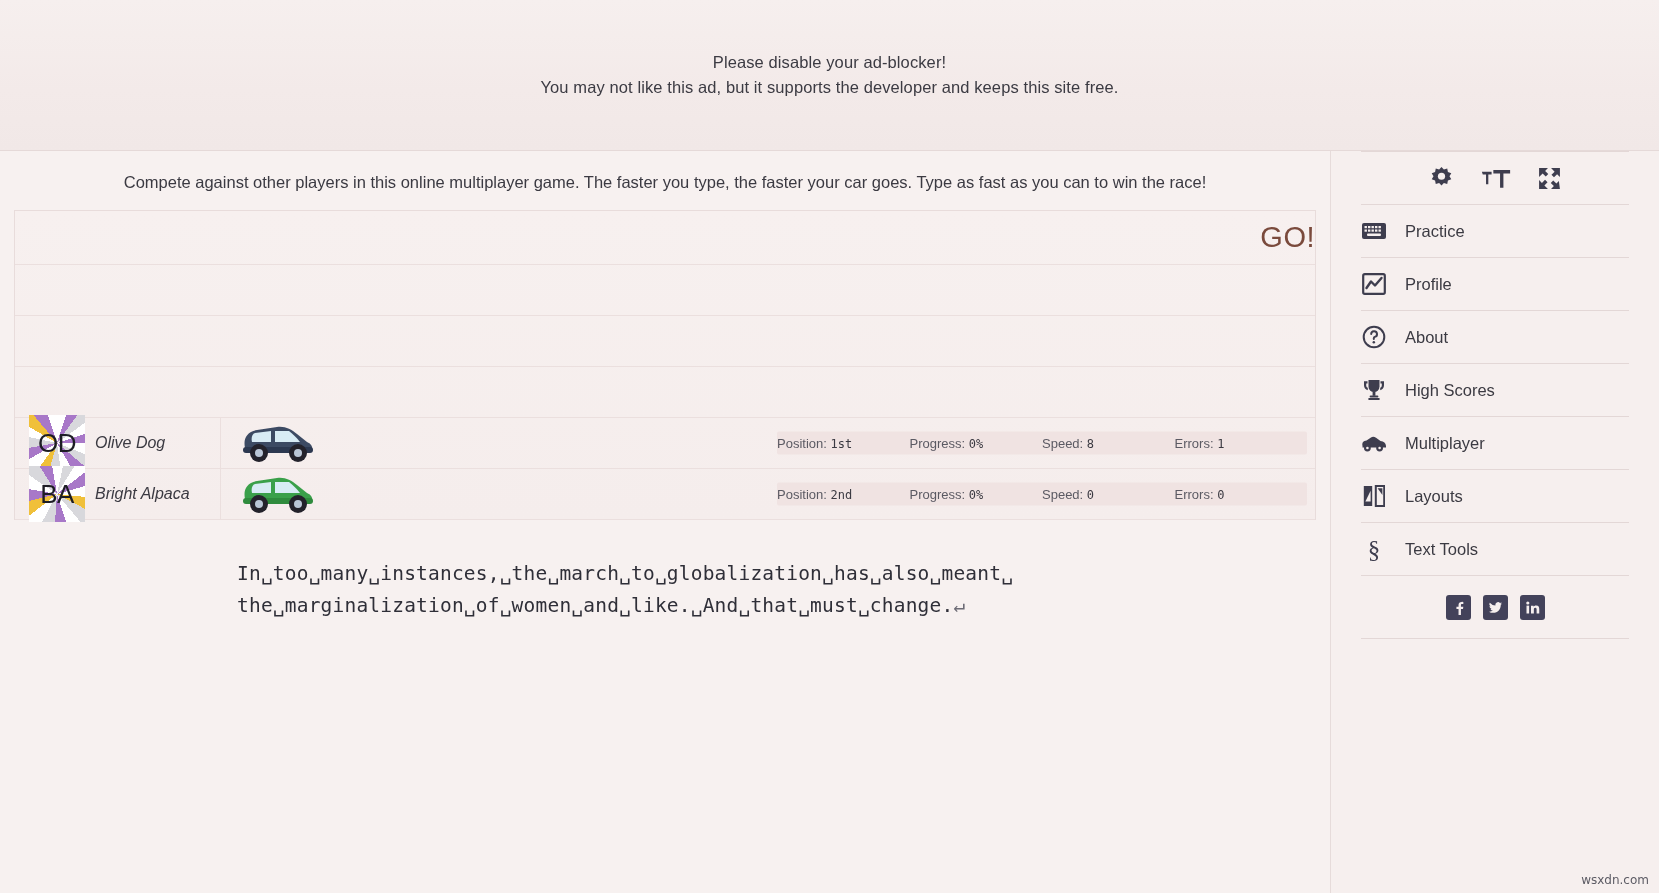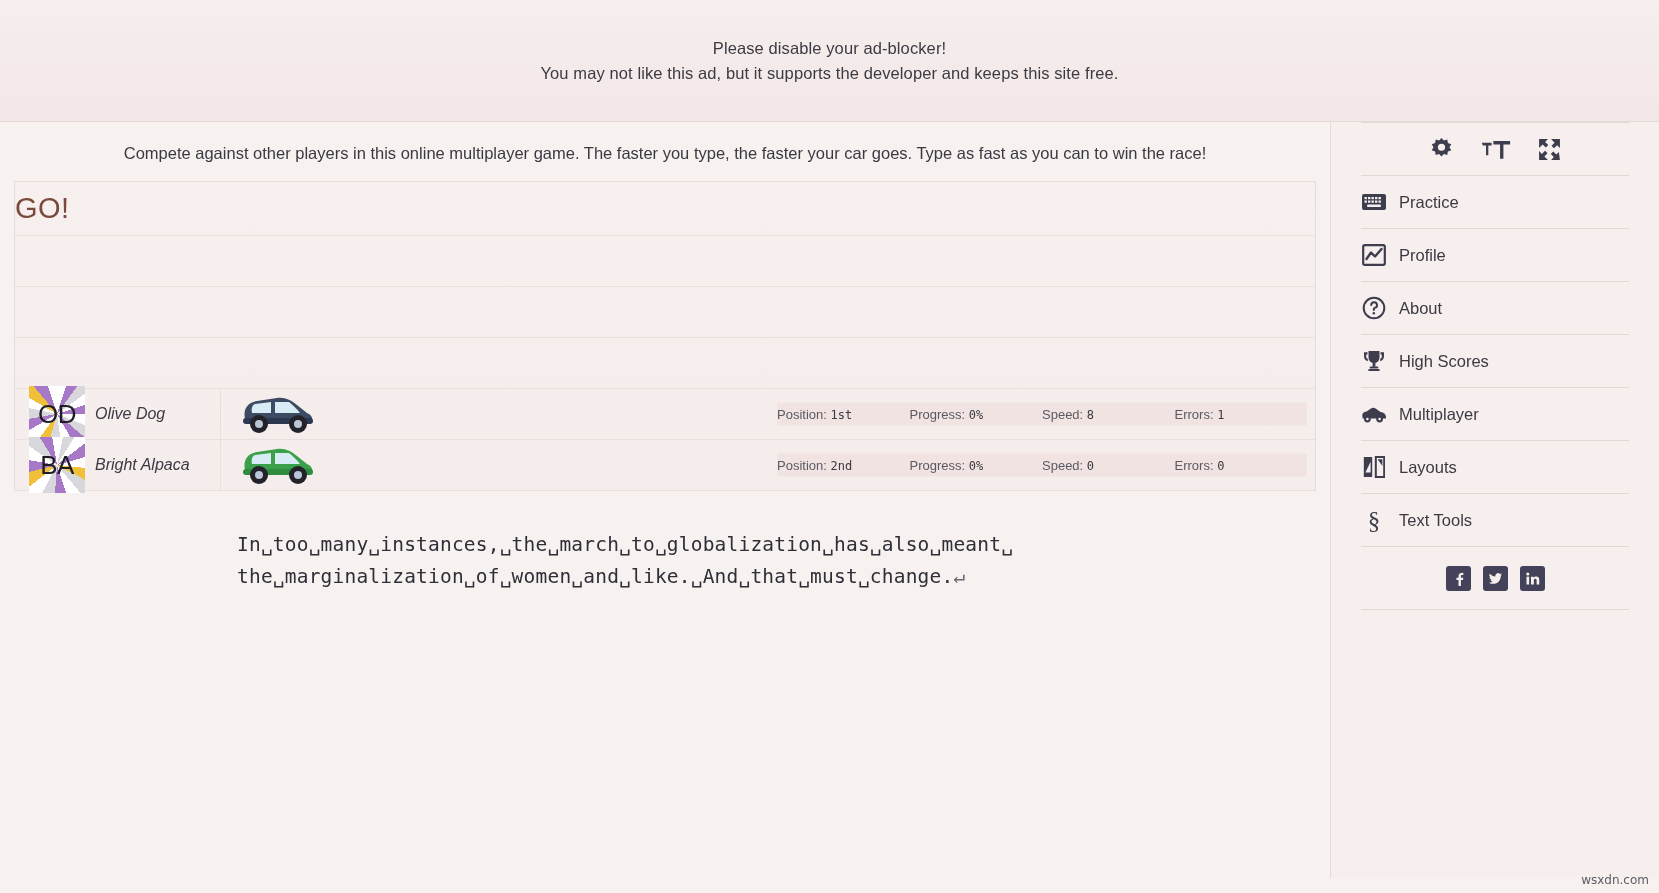--- a/index.html
+++ b/index.html
@@ -6,21 +6,21 @@
   html, body {
     width: 1659px; height: 893px;
     font-family: "Liberation Sans", sans-serif;
     background: #f7f1f0;
     overflow: hidden;
   }
   body { position: relative; }
 
   
   .ad-banner {
-    width: 1659px; height: 122px;
+    width: 1659px; height: 151px;
     background: linear-gradient(180deg,#f6efee 0%, #f3eae9 60%, #f1e8e7 100%);
     display: flex; flex-direction: column;
     align-items: center; justify-content: center;
     gap: 6px;
     border-bottom: 1px solid #e5d9d8;
   }
   .ad-line-1 { font-size: 16.5px; color: #3c3b43; letter-spacing: .1px; }
   .ad-line-2 { font-size: 16.5px; color: #3c3b43; letter-spacing: .1px; }
 
   
@@ -43,21 +43,21 @@
 
   
   .track {
     margin: 0 14px;
     border: 1px solid #e8dcdb;
     border-bottom: none;
     background: linear-gradient(180deg,#f7f0ef 0%, #f5edec 100%);
   }
   .go-row {
     height: 54px;
-    display: flex; align-items: center; justify-content: flex-start;
+    display: flex; align-items: center; justify-content: flex-end;
     border-bottom: 1px solid #ebdfde;
   }
   .go-text {
     font-size: 29px;
     color: #7a4a3c;
     letter-spacing: .5px;
   }
   .empty-row {
     height: 51px;
     border-bottom: 1px solid #ebdfde;
@@ -243,21 +243,21 @@
   .icon-btn {
     display: flex; align-items: center; justify-content: center;
     color: #3e3d4e;
     cursor: pointer;
   }
 
   .menu-item {
     width: 268px;
     height: 52px;
     display: flex; align-items: center;
-    gap: 12px;
+    gap: 18px;
     cursor: pointer;
     color: #3b3a42;
   }
   .menu-icon {
     width: 26px; height: 26px;
     display: flex; align-items: center; justify-content: center;
     color: #3e3d4e;
     flex: 0 0 26px;
   }
   .menu-label { font-size: 16.5px; }

